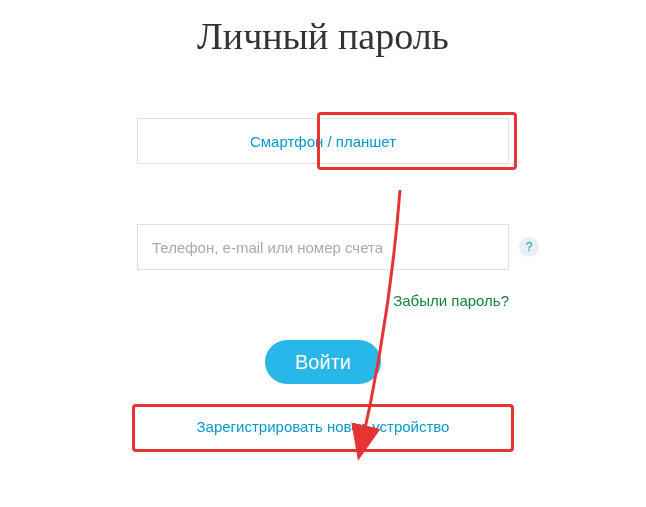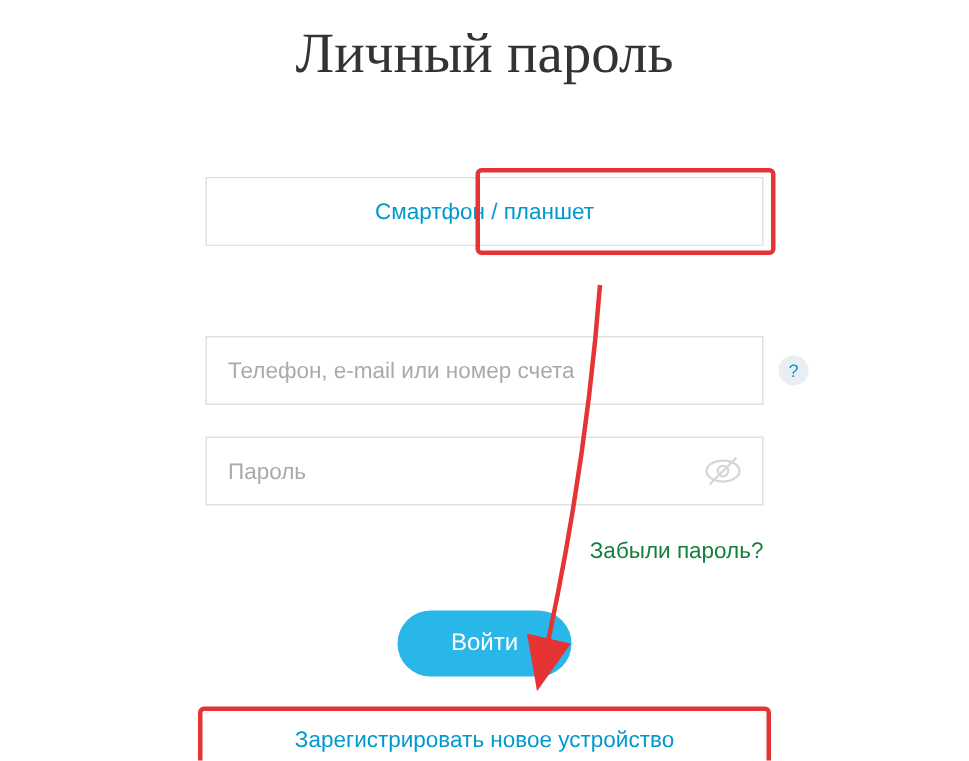--- a/index.html
+++ b/index.html
@@ -114,21 +114,21 @@
     }
     .login-button {
       display: block;
       margin: 0 auto;
       background: #29b6e8;
       color: #ffffff;
       border: none;
       border-radius: 24px;
       width: 116px;
       height: 44px;
-      font-size: 16px;
+      font-size: 20px;
       cursor: pointer;
     }
     .register-wrap {
       margin-top: 22px;
       position: relative;
     }
     .register-link {
       display: block;
       text-align: center;
       color: #0099cc;
@@ -162,30 +162,20 @@
   <div class="tabs">
     <div class="tab tab-inactive">Смартфон / планшет</div>
   </div>
   <div class="highlight-tab"></div>
 
   <div class="input-group">
     <div class="input-row">
       <input type="text" class="text-input" placeholder="Телефон, e-mail или номер счета" style="">
       <div class="help-icon">?</div>
     </div>
-    <div class="input-row">
-      <input type="password" class="text-input" placeholder="Пароль" style="">
-      <span class="eye-icon">
-        <svg viewBox="0 0 26 22" width="26" height="22">
-          <ellipse cx="13" cy="11" rx="11" ry="7" fill="none" stroke="#888" stroke-width="1.5"></ellipse>
-          <circle cx="13" cy="11" r="3.5" fill="none" stroke="#888" stroke-width="1.5"></circle>
-          <line x1="4" y1="20" x2="22" y2="2" stroke="#888" stroke-width="1.5"></line>
-        </svg>
-      </span>
-    </div>
   </div>
 
   <div class="forgot-link">
     <a>Забыли пароль?</a>
   </div>
 
   <button class="login-button">Войти</button>
 
   <div class="register-wrap">
     <a class="register-link">Зарегистрировать новое устройство</a>

